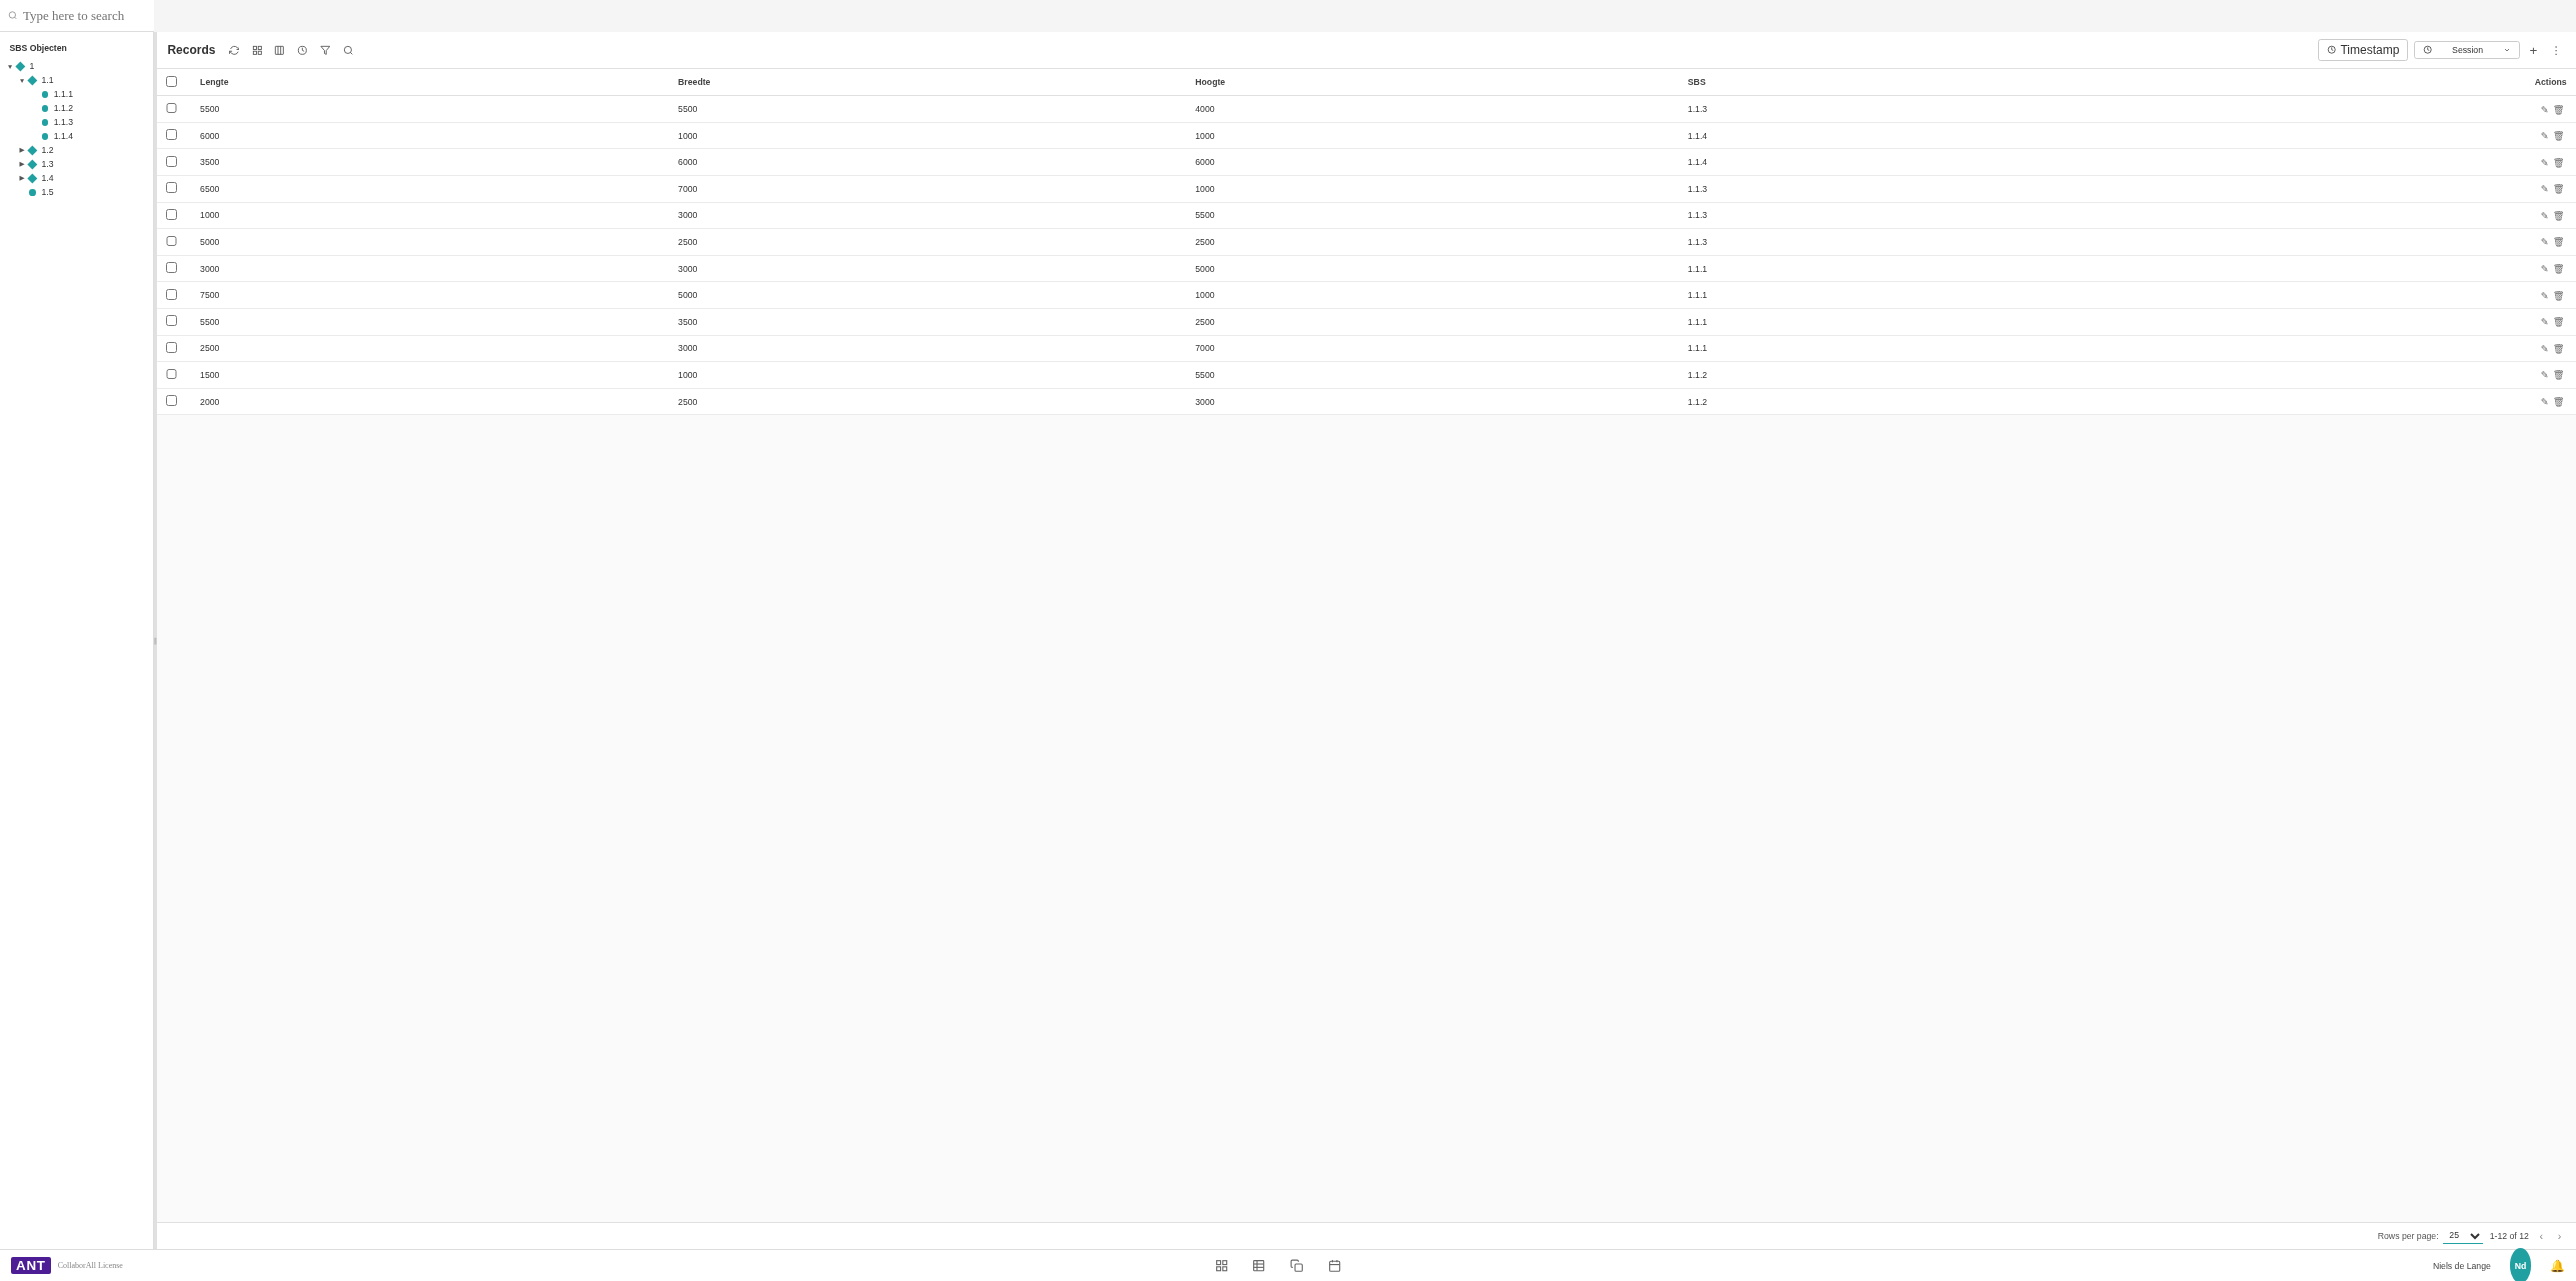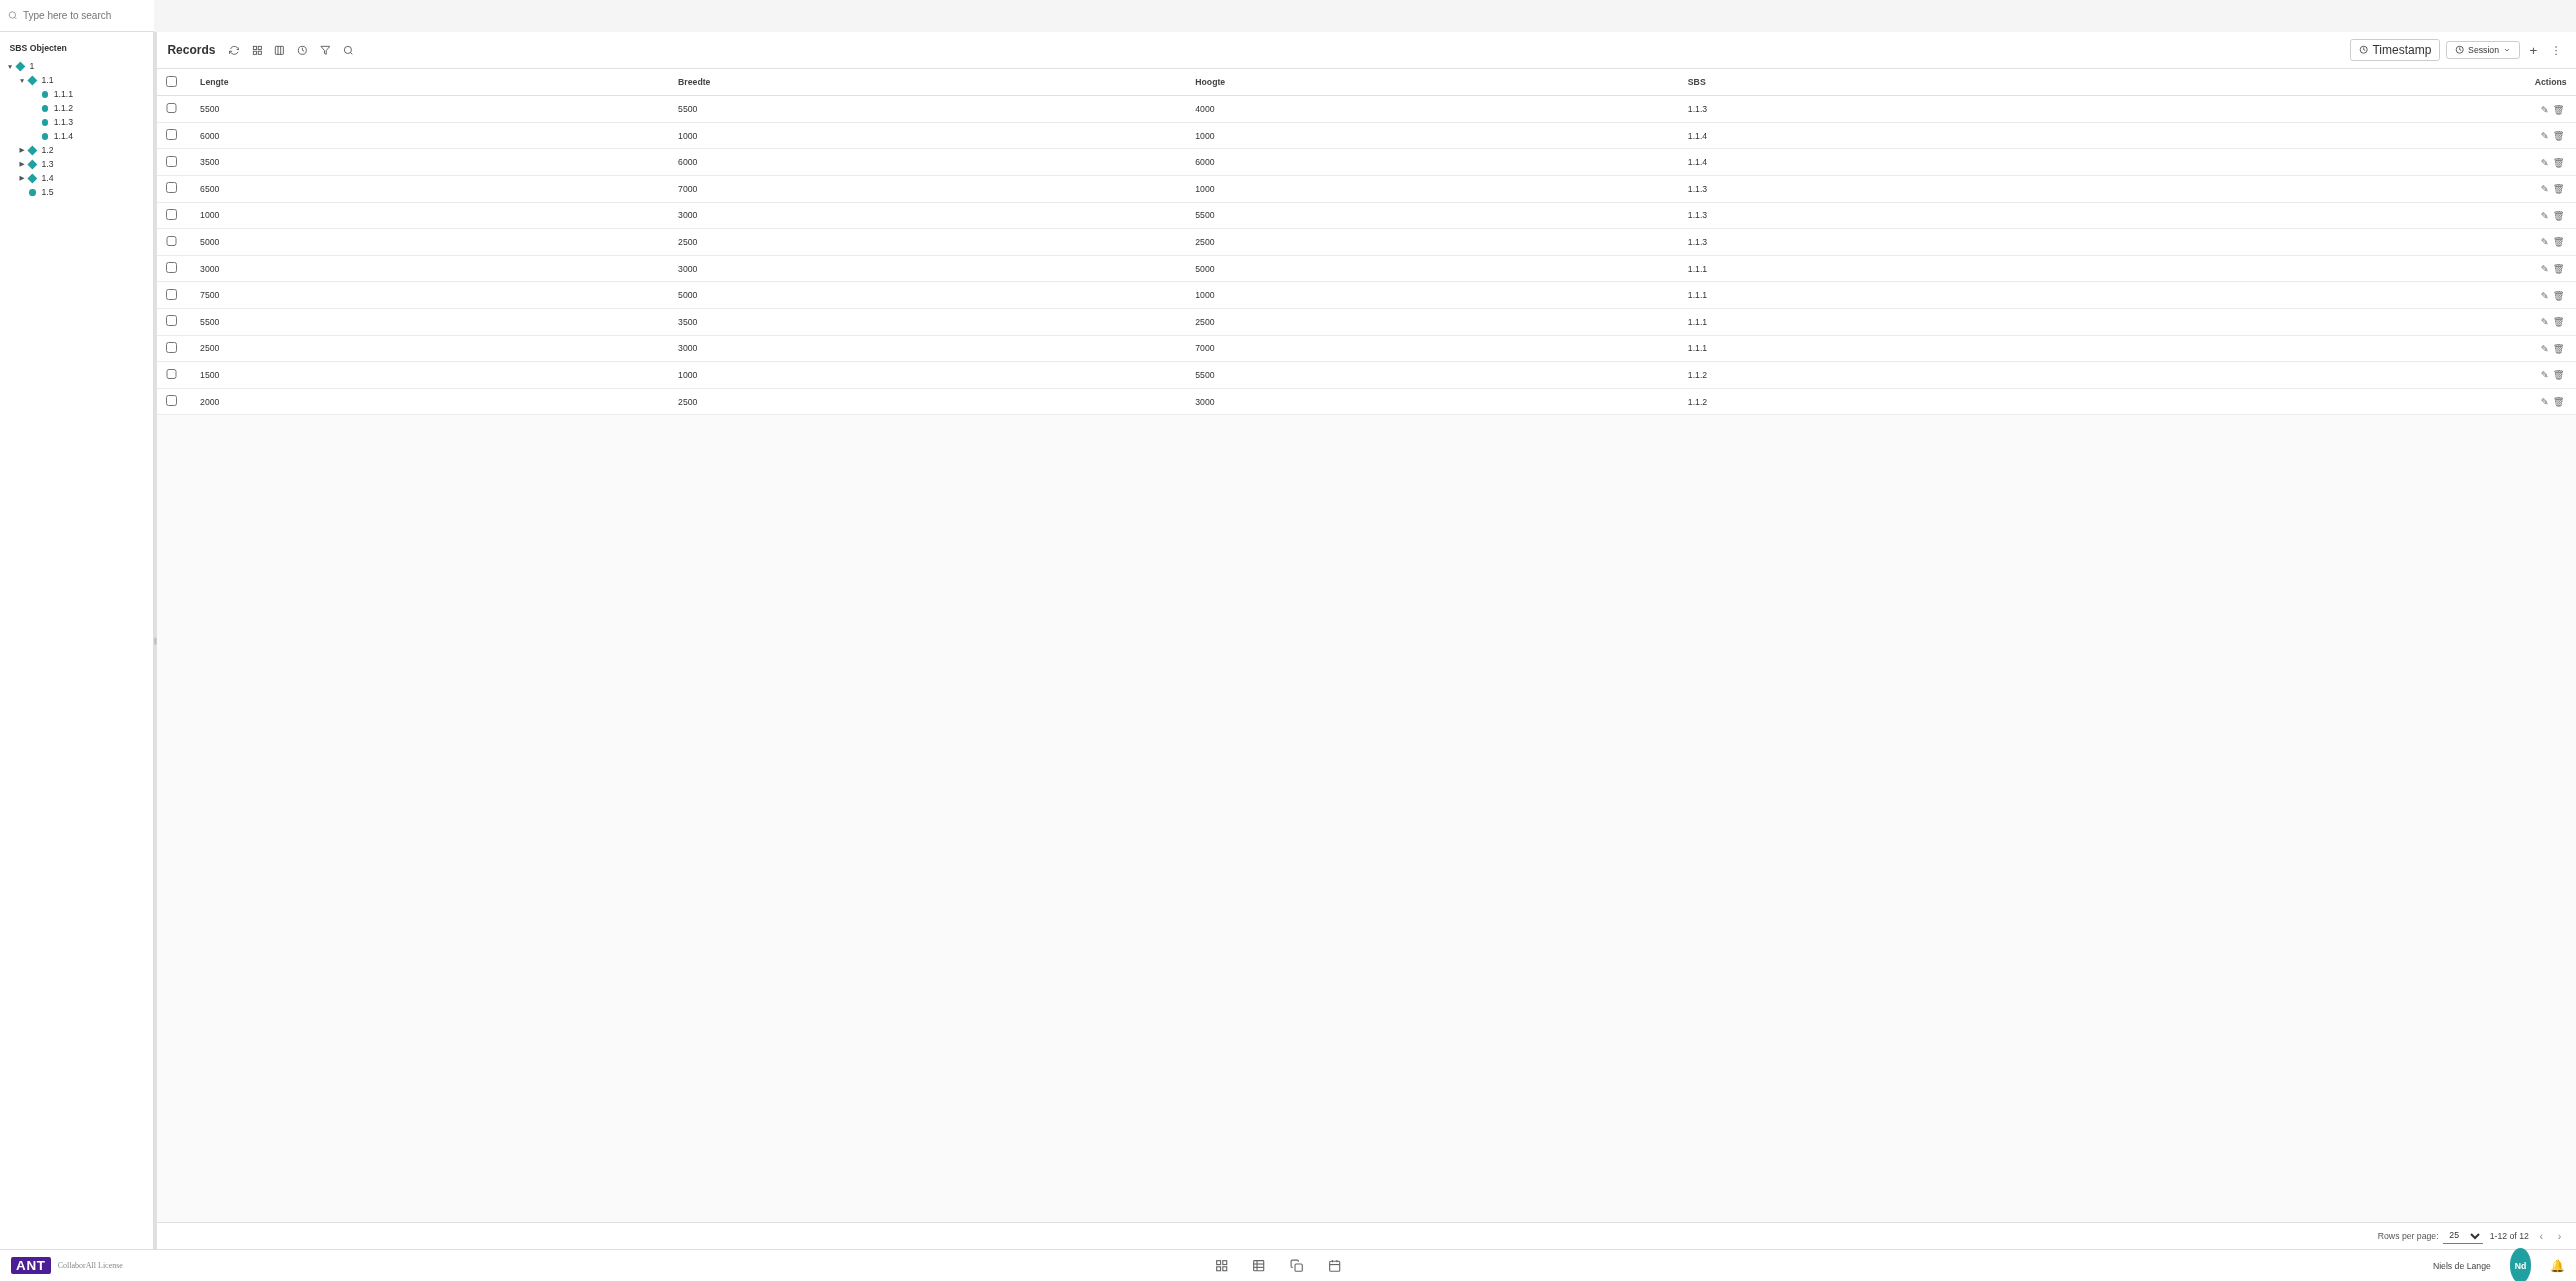--- a/index.html
+++ b/index.html
@@ -16,24 +16,25 @@
       gap: 5.4px;
       min-width: 0;
       width: 154px;
       position: fixed;
       top: 0; left: 0;
       z-index: 100;
     }
     .search-bar input {
       border: none;
       outline: none;
-      font-size: 10px;
+      font-size: 13px;
       color: #555;
       background: transparent;
       width: 100%;
+      font-family: Liberation Serif, serif;
     }
 
     
     .main-layout {
       display: flex;
       flex: 1;
       margin-top: 32px;
       height: calc(100vh - 32px - 32px);
     }
 
@@ -163,21 +164,21 @@
     }
     .session-btn {
       border: 0.7px solid #ccc;
       background: #fff;
       border-radius: 2.7px;
       padding: 3.4px 8px;
       font-size: 8.7px;
       cursor: pointer;
       display: flex;
       align-items: center;
-      gap: 4px;
+      gap: 20px;
       color: #333;
     }
     .plus-btn {
       border: none;
       background: none;
       font-size: 13.4px;
       cursor: pointer;
       color: #555;
       padding: 1.3px 4px;
     }

